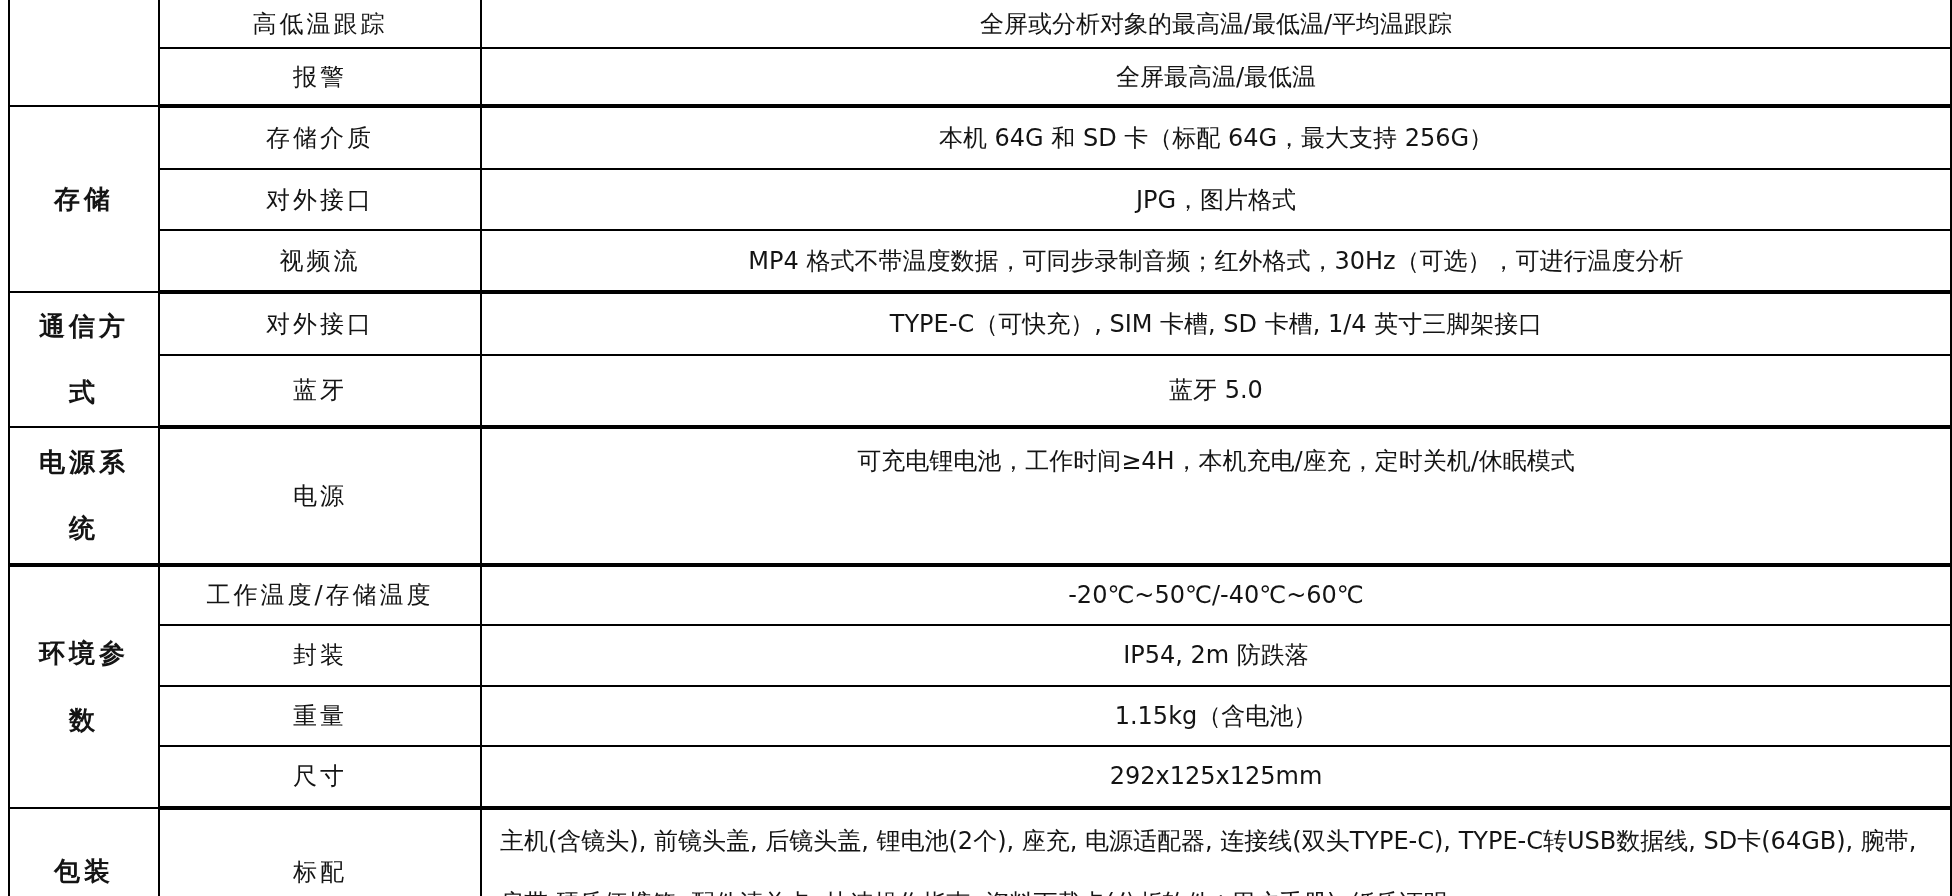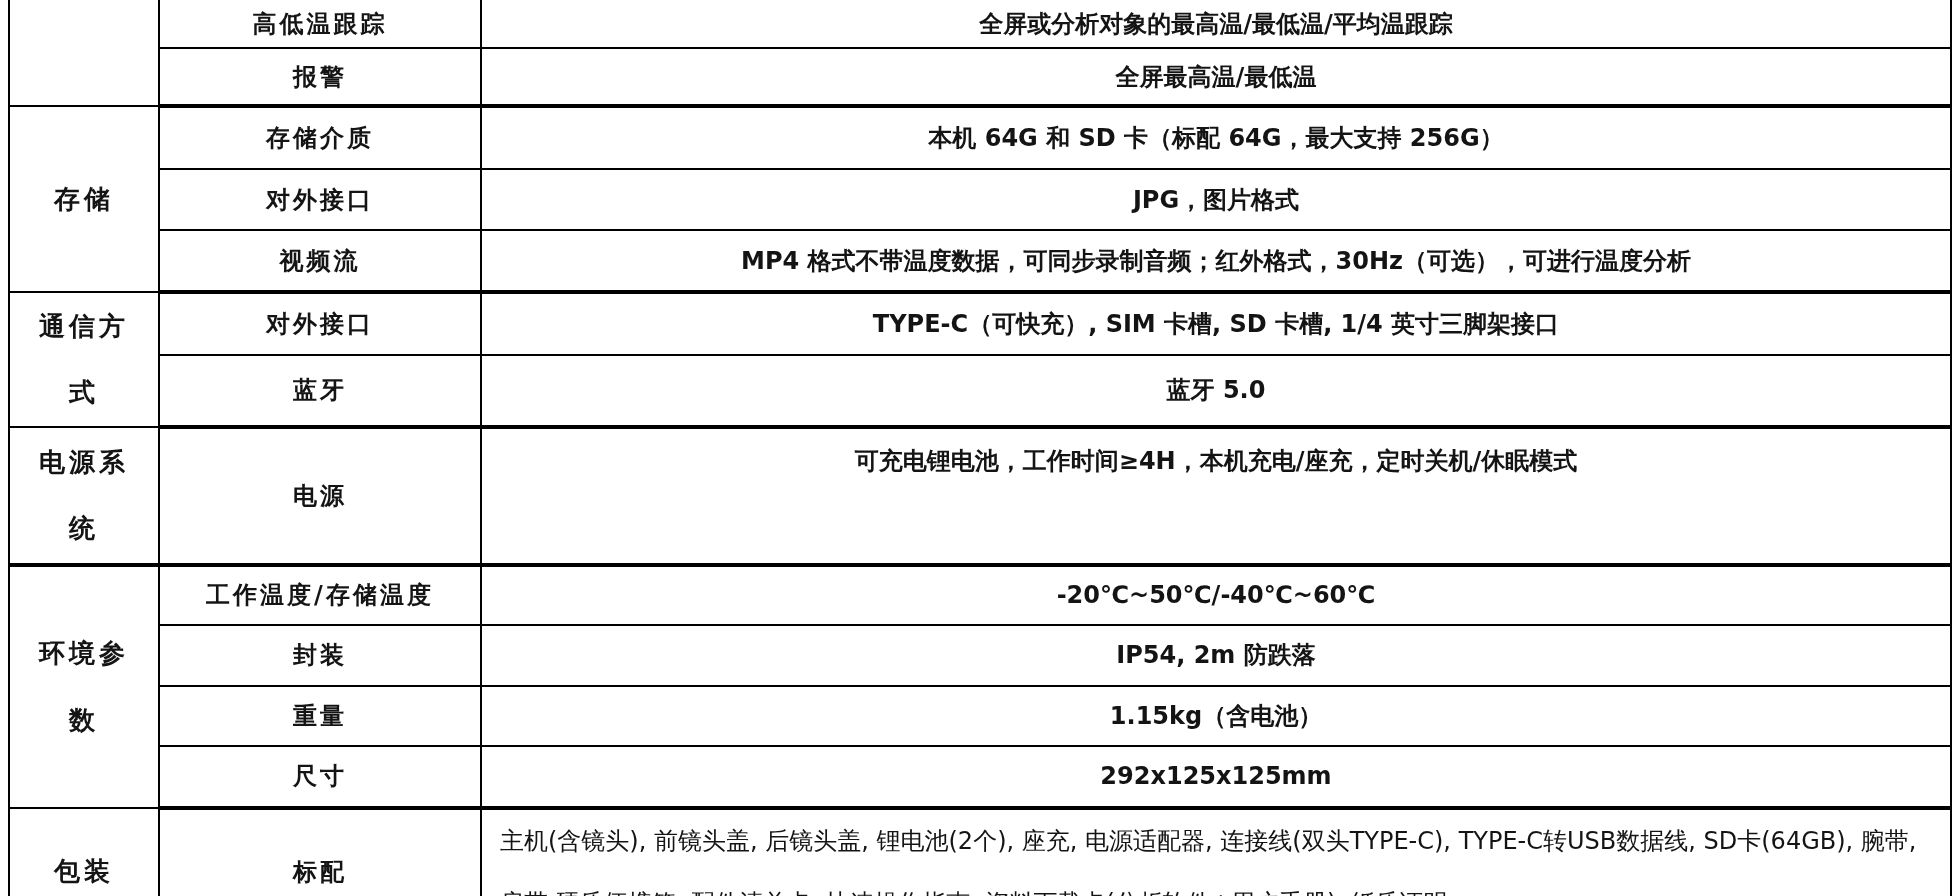--- a/index.html
+++ b/index.html
@@ -32,28 +32,28 @@
     vertical-align: middle;
     font-weight: bold;
     font-size: 26px;
     letter-spacing: 4px;
     white-space: pre-line;
     line-height: 2.55;
   }
   td.lbl {
     text-align: center;
     vertical-align: middle;
-    font-weight: bold;
+    font-weight: normal;
     font-size: 24px;
     letter-spacing: 3px;
   }
   td.val {
     text-align: center;
     vertical-align: middle;
-    font-weight: bold;
+    font-weight: normal;
     font-size: 24px;
     padding: 0 12px;
   }
   td.val-top {
     vertical-align: top;
     padding-top: 16px;
   }
   td.val-pack {
     text-align: left;
     vertical-align: middle;

